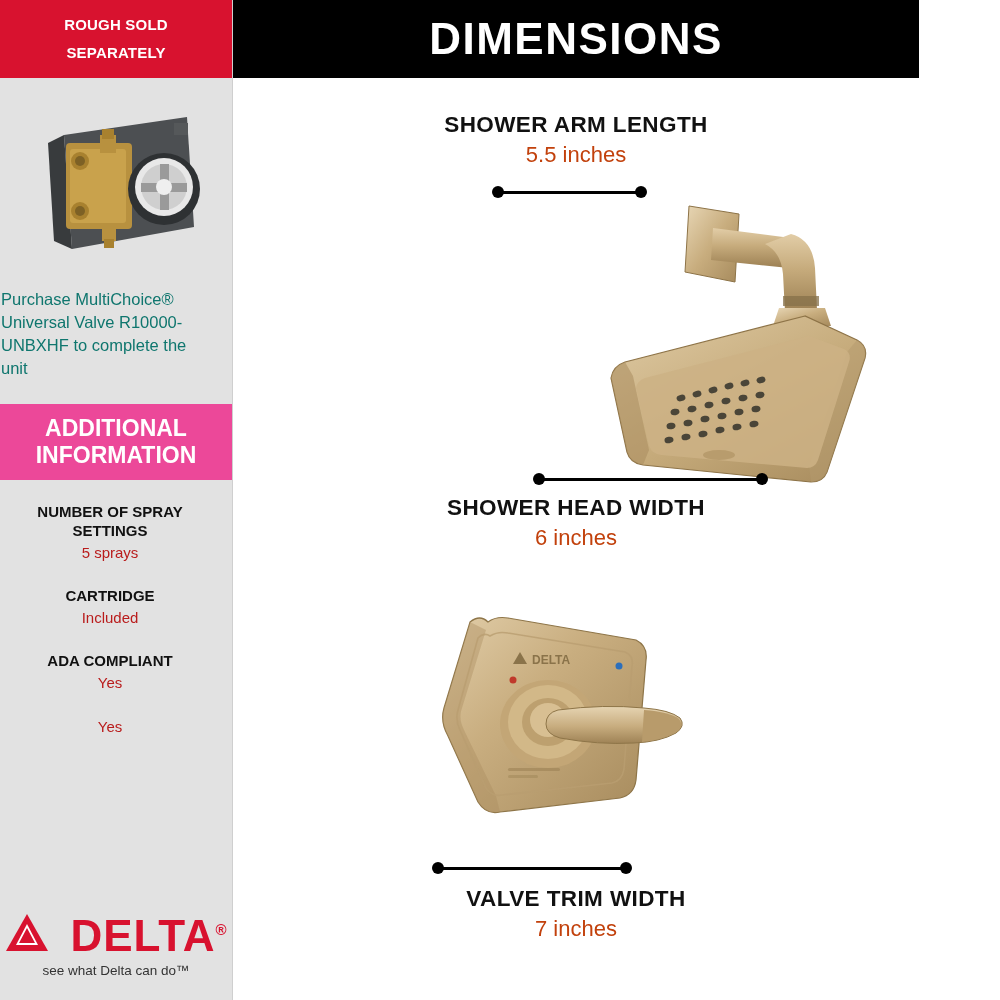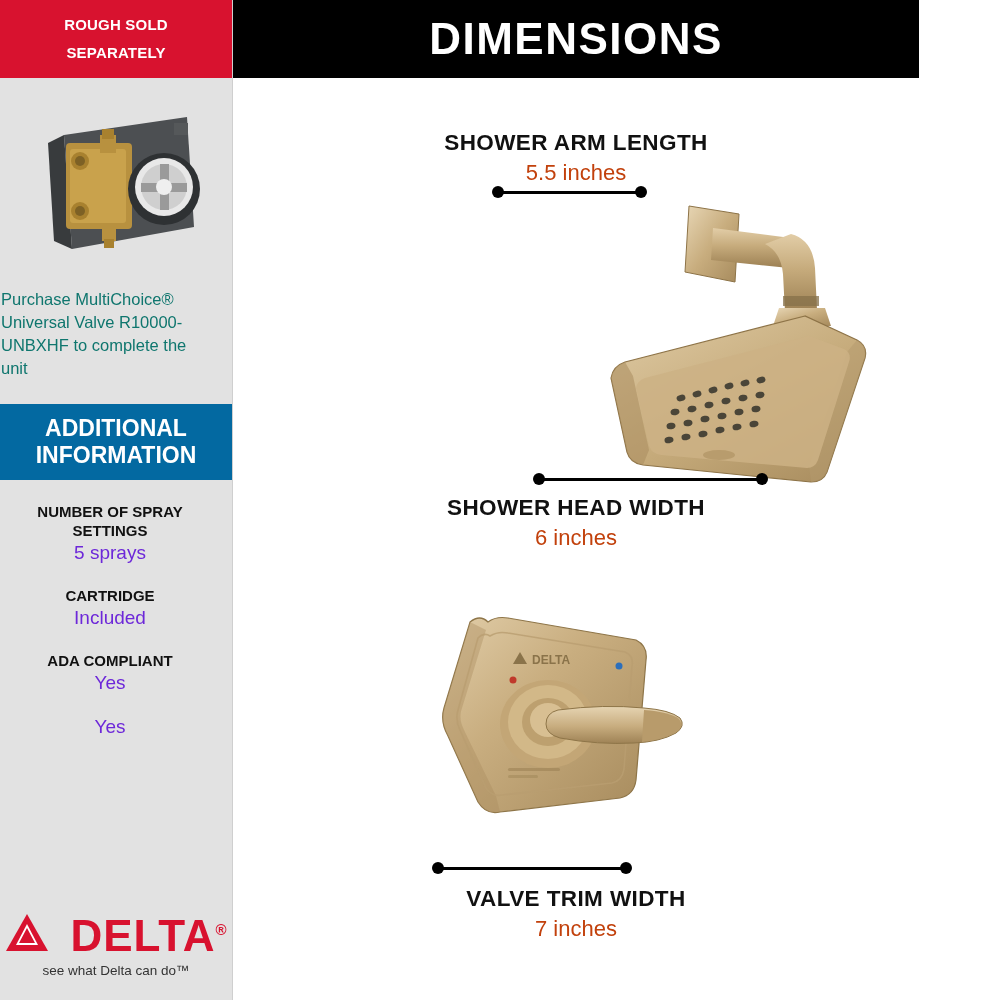--- a/index.html
+++ b/index.html
@@ -59,21 +59,21 @@
 
   .rough-note {
     text-align: left;
     font-size: 16.5px;
     line-height: 23px;
     color: #0f766e;
     padding: 2px 18px 0 1px;
   }
 
   .section-header {
-    background: #0369a1;
+    background: #ec4899;
     color: #ffffff;
     margin-top: 24px;
     height: 76px;
     display: flex;
     flex-direction: column;
     align-items: center;
     justify-content: center;
     text-align: center;
   }
   .section-header .line {
@@ -91,23 +91,23 @@
     margin-bottom: 22px;
   }
   .spec .spec-label {
     font-weight: bold;
     font-size: 15px;
     line-height: 19px;
     text-transform: uppercase;
     color: #111111;
   }
   .spec .spec-value {
-    font-size: 19px;
+    font-size: 15px;
     line-height: 22px;
-    color: #6d28d9;
+    color: #b91c1c;
     margin-top: 2px;
   }
 
   
   .logo-block {
     position: absolute;
     left: 0;
     bottom: 22px;
     width: 232px;
     text-align: center;
@@ -291,21 +291,21 @@
       <div class="logo-tag">see what Delta can do™</div>
     </div>
   </div>
 
   <div class="main">
 
     <div class="main-title-bar">
       <div class="title">DIMENSIONS</div>
     </div>
 
-    <div class="dim-caption" style="top:112px;margin-top:18px;">
+    <div class="dim-caption" style="top:112px;">
       <div class="cap-label">SHOWER ARM LENGTH</div>
       <div class="cap-value">5.5 inches</div>
     </div>
     <div class="measure-line" style="left:259px; top:186px; width:155px;">
       <div class="dot left"></div>
       <div class="bar"></div>
       <div class="dot right"></div>
     </div>
 
     <svg width="460" height="310" viewBox="0 0 460 310" style="position:absolute; left:180px; top:190px;">

